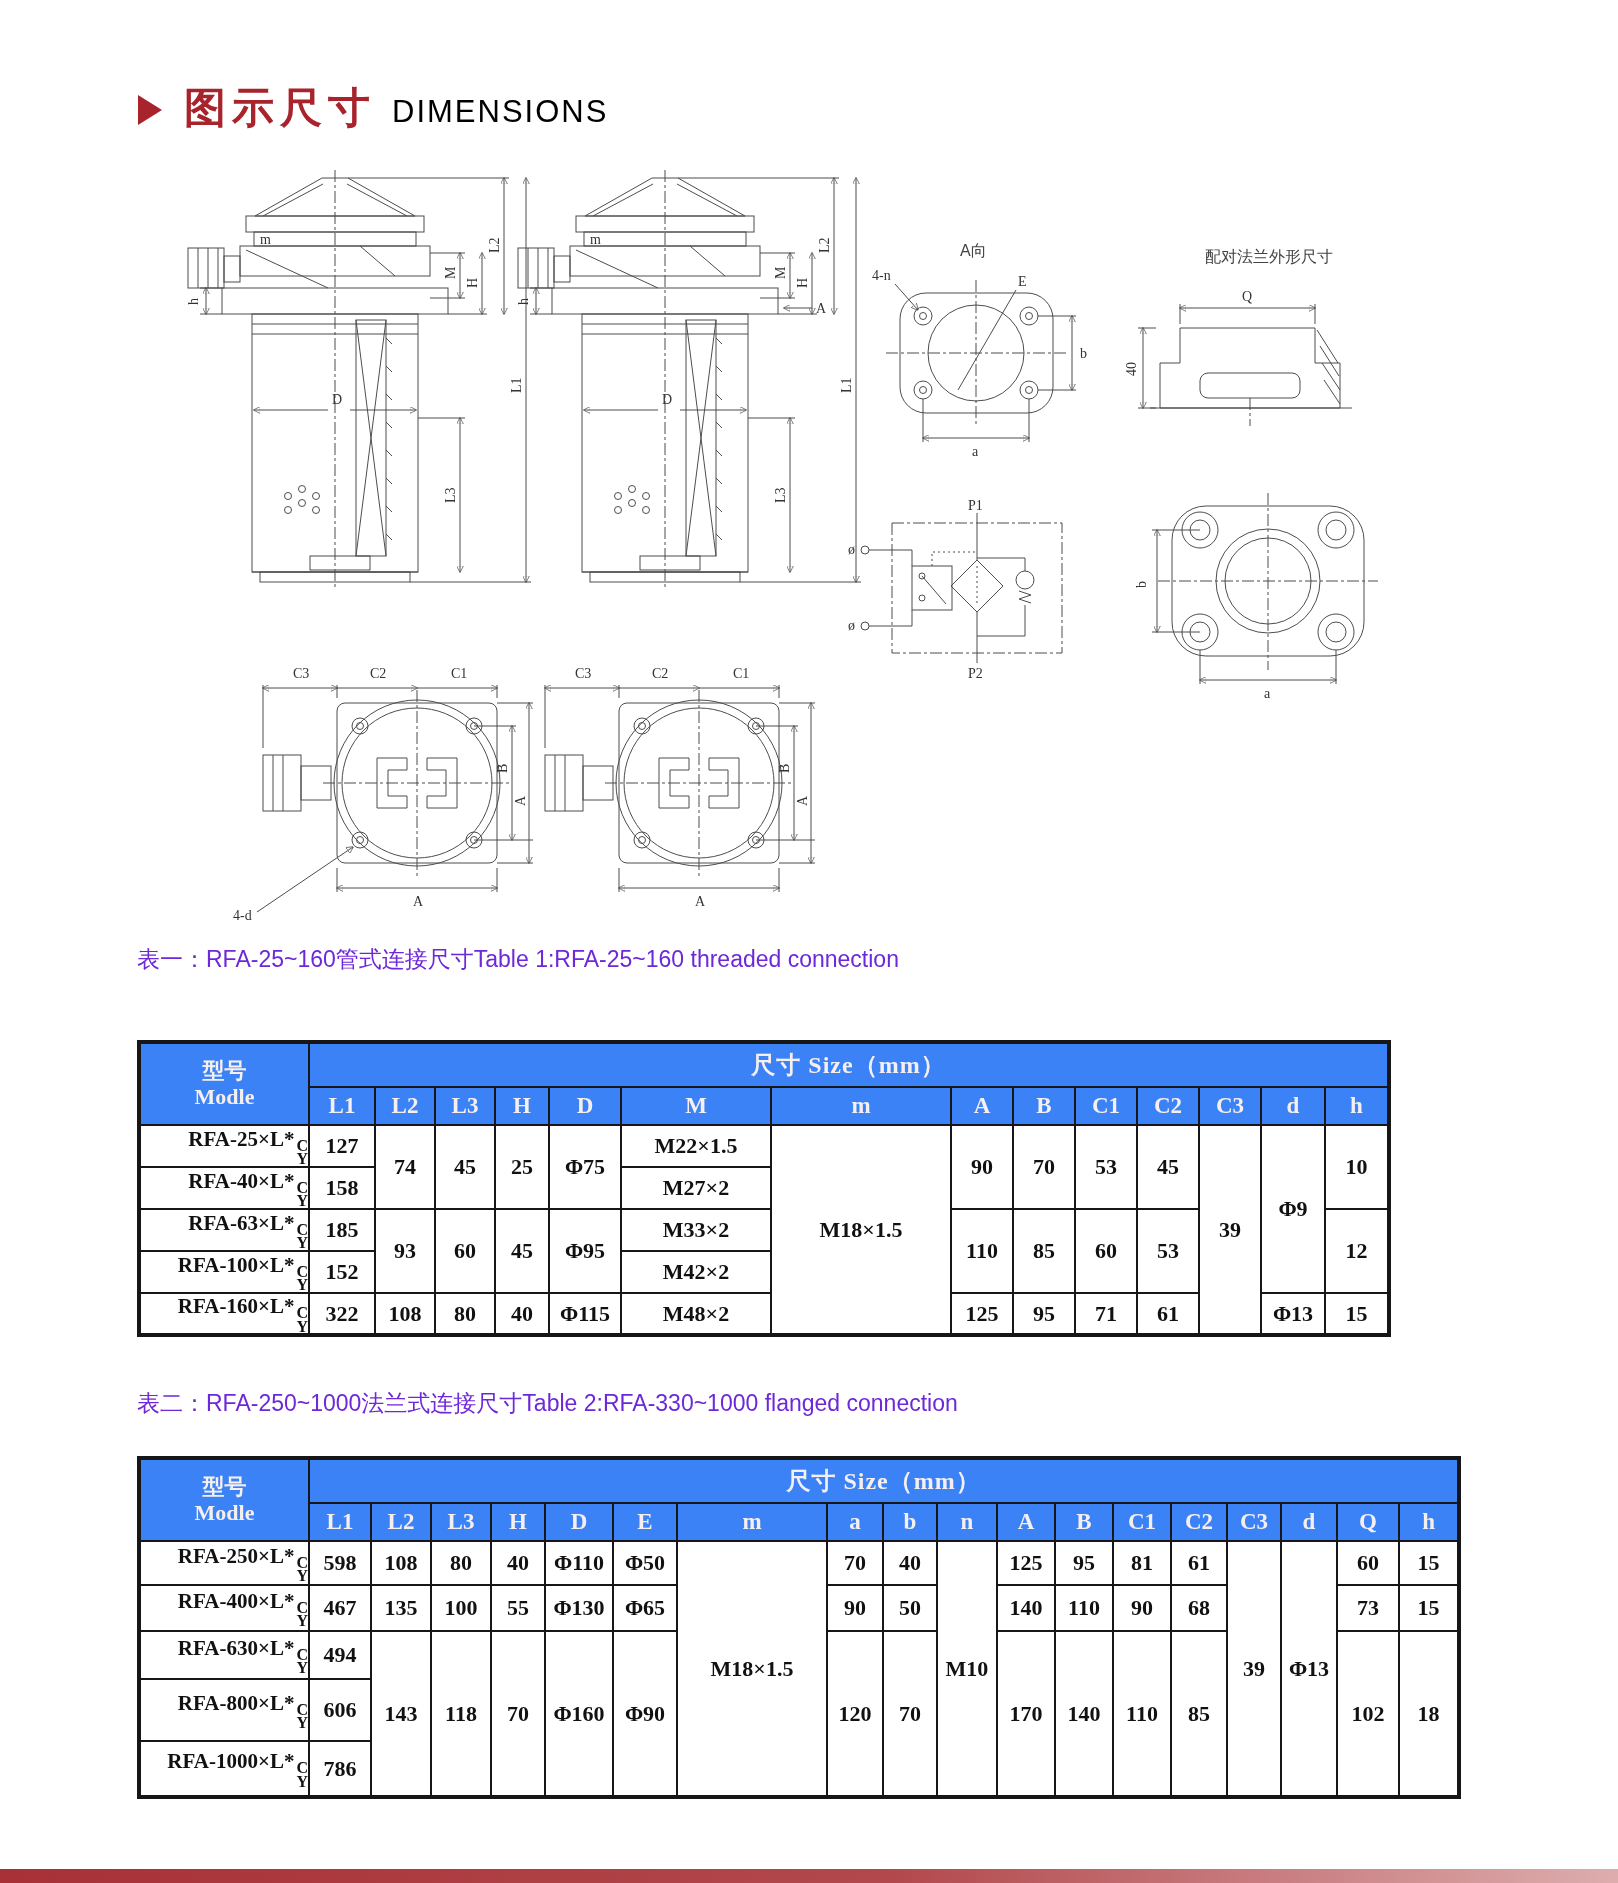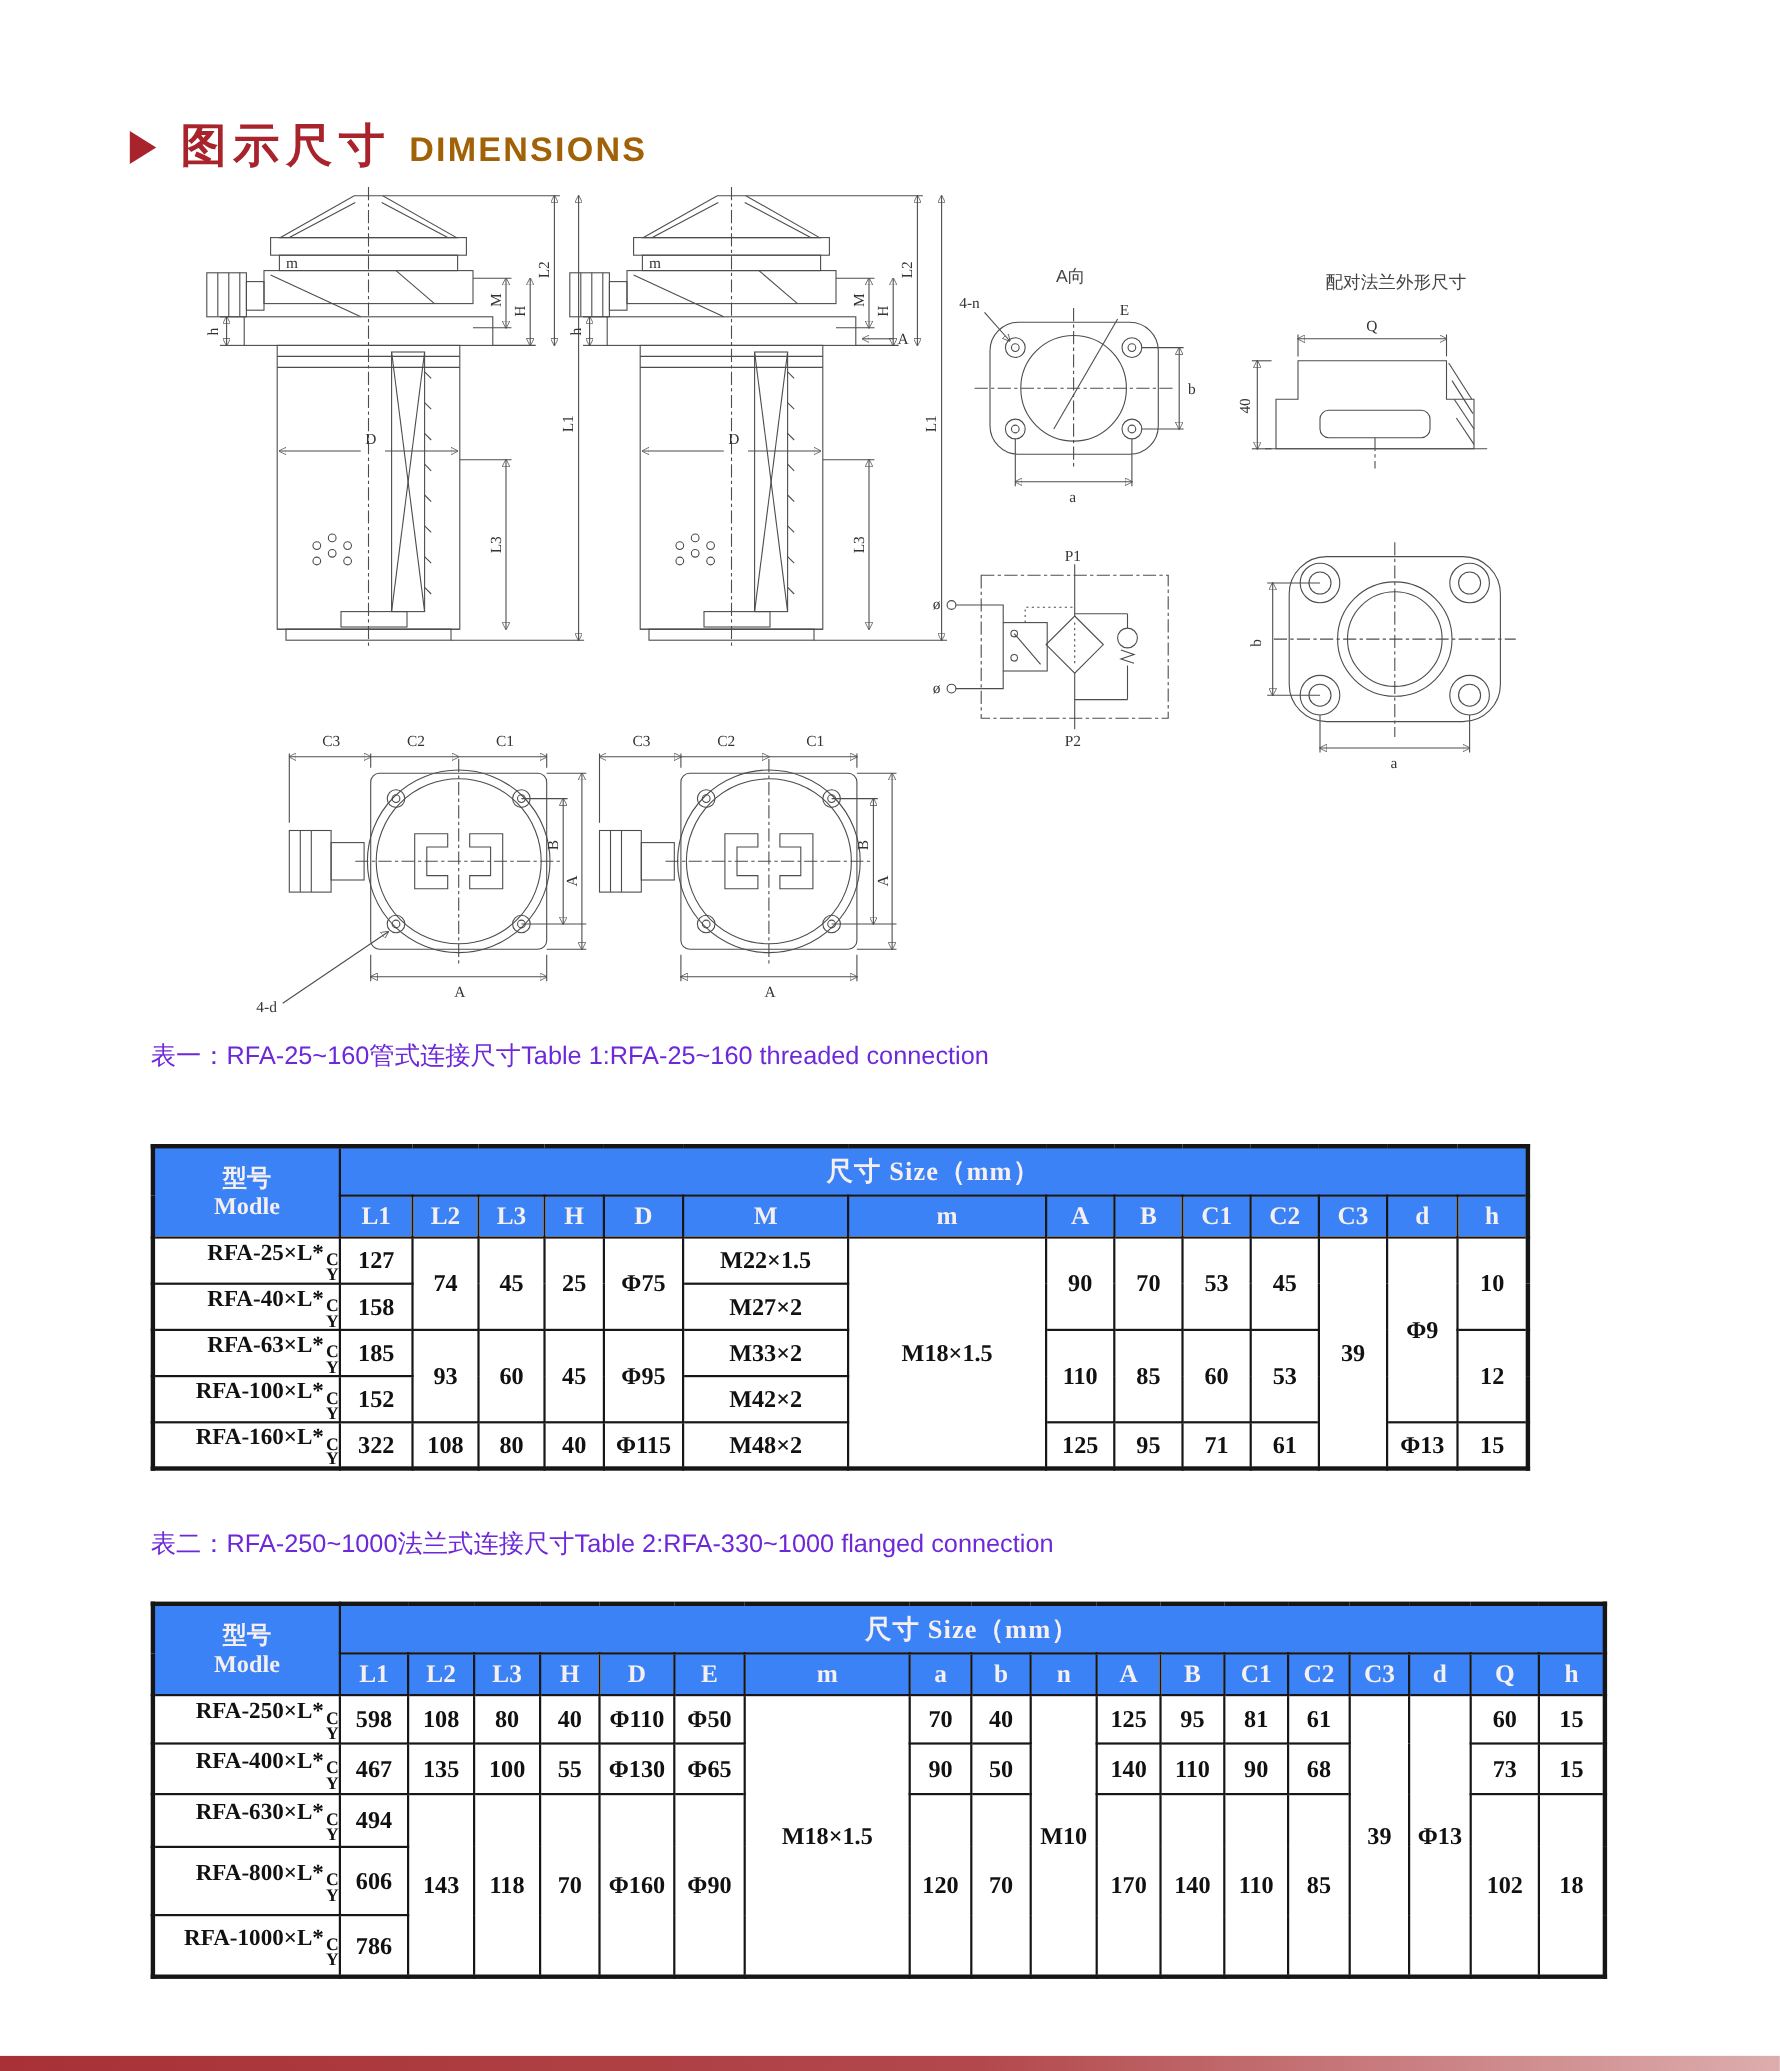--- a/index.html
+++ b/index.html
@@ -1,26 +1,26 @@
 <!DOCTYPE html>
 <html><head>
 <meta charset="utf-8">
 <style>
   html,body{margin:0;padding:0;}
   body{width:1618px;height:1883px;position:relative;background:#ffffff;
        font-family:"Liberation Serif",serif;overflow:hidden;}
 
   
-  .hdr{position:absolute;left:118px;top:80px;display:flex;align-items:center;margin-top:24px;}
+  .hdr{position:absolute;left:138px;top:80px;display:flex;align-items:center;}
   .tri{width:0;height:0;border-left:24px solid #a8232b;border-top:15px solid transparent;
        border-bottom:15px solid transparent;margin-right:22px;margin-top:4px;}
   .t-cn{font-family:"Liberation Sans",sans-serif;font-weight:bold;font-size:42px;
         color:#a8232b;letter-spacing:6px;}
-  .t-en{font-family:"Liberation Sans",sans-serif;font-weight:bold;font-size:31px;
-        color:#a16207;letter-spacing:2px;margin-left:16px;margin-top:8px;}
+  .t-en{font-family:"Liberation Sans",sans-serif;font-weight:normal;font-size:31px;
+        color:#000000;letter-spacing:2px;margin-left:16px;margin-top:8px;}
 
   
   #drawings{position:absolute;left:160px;top:158px;}
   #drawings *{stroke:#4d4d4d;fill:none;stroke-width:1px;}
   #drawings text{stroke:none;fill:#333;font-family:"Liberation Serif",serif;font-size:14px;}
   #drawings .cttl{font-family:"Liberation Sans",sans-serif;font-size:16px;fill:#444;}
   .dd{stroke-dasharray:12 3 3 3;}
   .dot{stroke-dasharray:2 3;}
   .thin{stroke-width:0.75px;}
 

